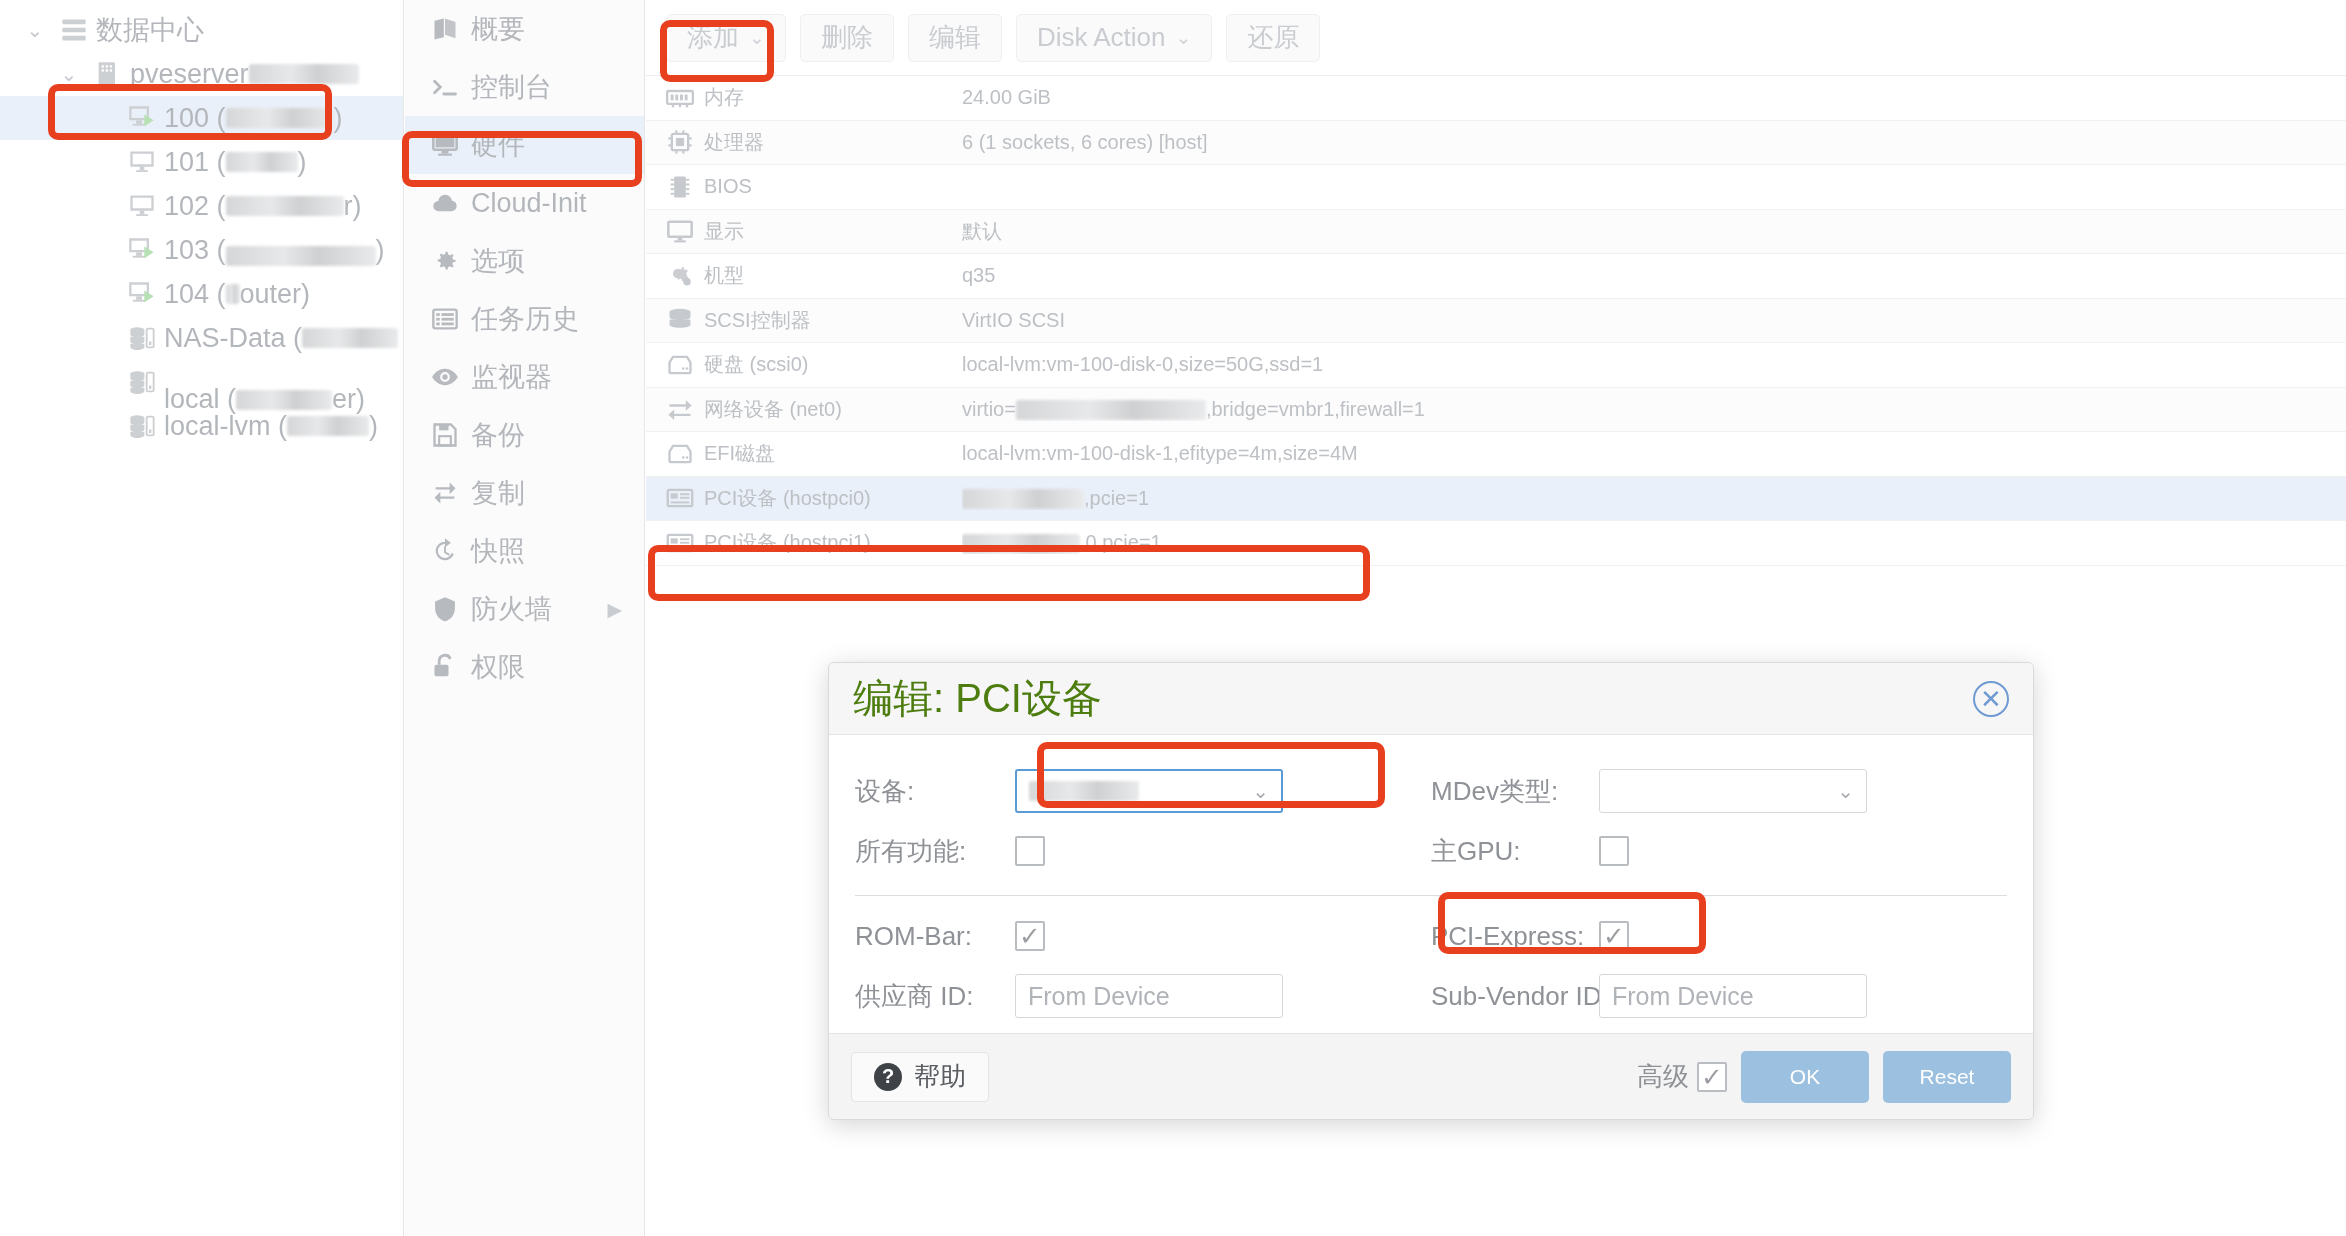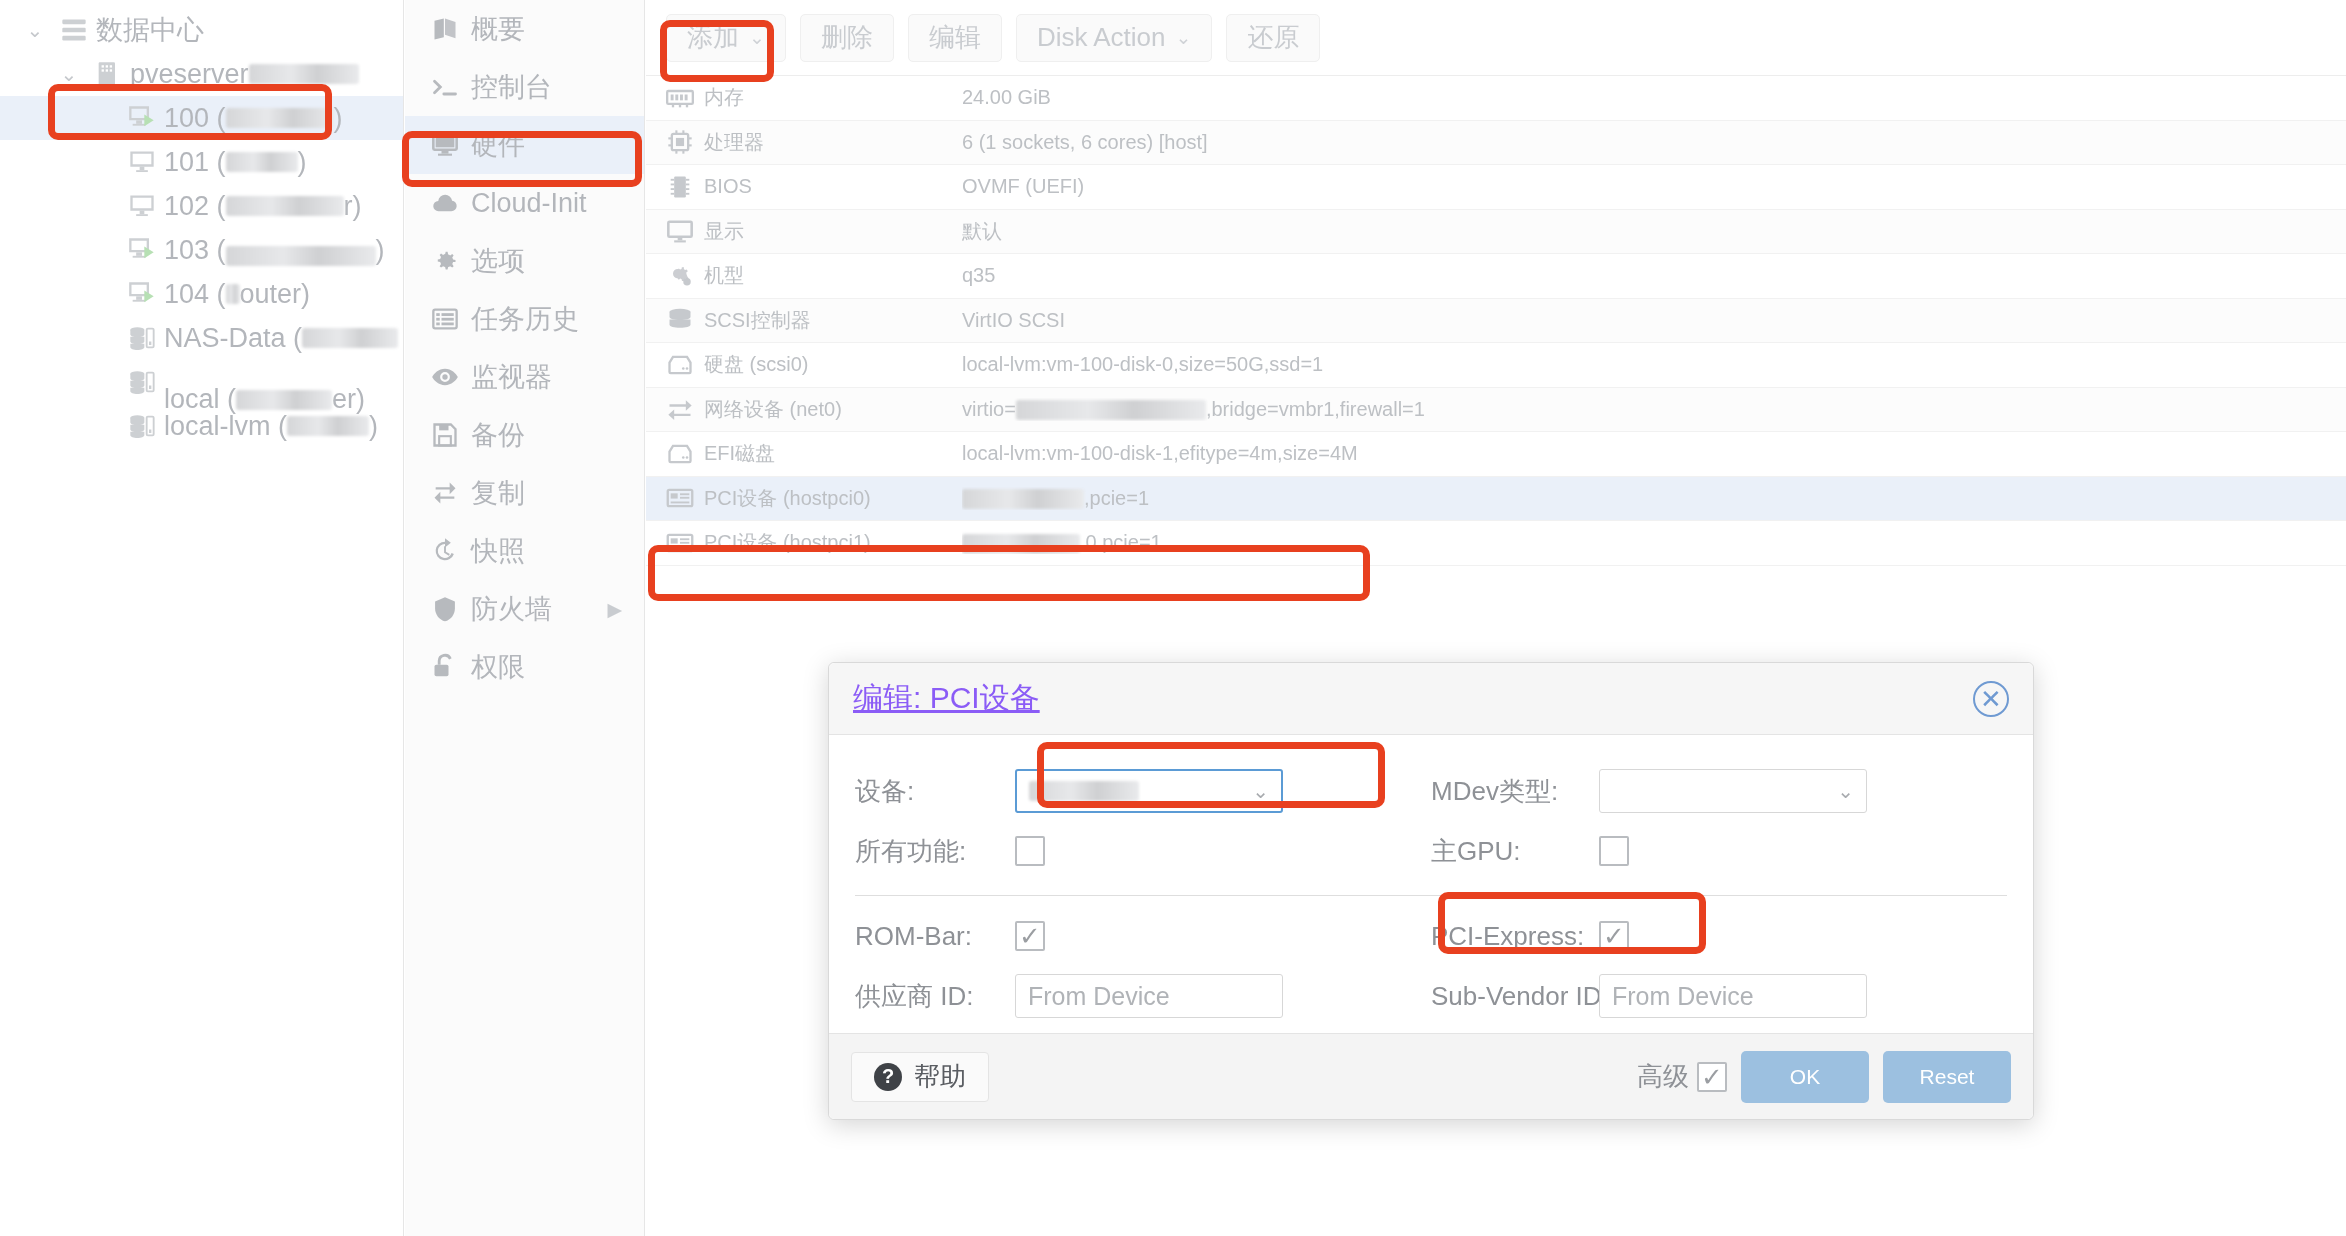--- a/index.html
+++ b/index.html
@@ -80,21 +80,21 @@
   
   .dlg {
     position:absolute; left: 828px; top: 662px; width: 1206px; height: 458px;
     background: #fff; border: 1px solid #d9d9d9; border-radius: 6px;
     box-shadow: 0 5px 26px rgba(0,0,0,0.17); z-index: 40;
   }
   .dlg-head {
     height: 72px; background:#f6f6f6; border-bottom:1px solid #e4e4e4;
     border-radius: 6px 6px 0 0; display:flex; align-items:center; padding: 0 24px;
   }
-  .dlg-title { font-size: 30px; color:#8b5cf6; flex:1;text-decoration:underline; }
+  .dlg-title { font-size: 40px; color:#4d7c0f; flex:1; }
   .dlg-close { width:36px; height:36px; border:2px solid #6f9ad2; border-radius:50%;
     color:#6f9ad2; display:flex; align-items:center; justify-content:center; font-size:26px; line-height:1; }
   .dlg-body { padding: 26px 26px 0 26px; }
   .frow { display:flex; align-items:center; height: 60px; }
   .fcell { display:flex; align-items:center; width: 50%; }
   .flabel { font-size: 26px; color:#8e9196; width: 160px; flex:0 0 160px; white-space:nowrap; }
   .flabel.w2 { width: 168px; flex:0 0 168px; }
   .finput {
     height: 44px; width: 268px; border:1px solid #d7d7d7; border-radius:3px;
     background:#fff; display:flex; align-items:center; padding: 0 12px;
@@ -480,21 +480,20 @@
               <rect x="4" y="9" width="3" height="1.6"></rect>
               <rect x="4" y="13" width="3" height="1.6"></rect>
               <rect x="4" y="17" width="3" height="1.6"></rect>
               <rect x="17" y="5" width="3" height="1.6"></rect>
               <rect x="17" y="9" width="3" height="1.6"></rect>
               <rect x="17" y="13" width="3" height="1.6"></rect>
               <rect x="17" y="17" width="3" height="1.6"></rect>
             </svg>
           </div>
           <div class="hkey">BIOS</div>
-          <div class="hval"><span>OVMF (UEFI)</span></div>
         </div>
         <div class="hwrow">
           <div class="hic" style="color: rgb(198, 201, 205);">
             <svg width="28" height="28" viewBox="0 0 24 24" fill="currentColor">
               <rect x="2" y="4" width="20" height="13" rx="1" fill="none" stroke="currentColor" stroke-width="2.2"></rect>
               <rect x="10" y="17" width="4" height="3"></rect>
               <rect x="7" y="20" width="10" height="1.8"></rect>
             </svg>
           </div>
           <div class="hkey">显示</div>

